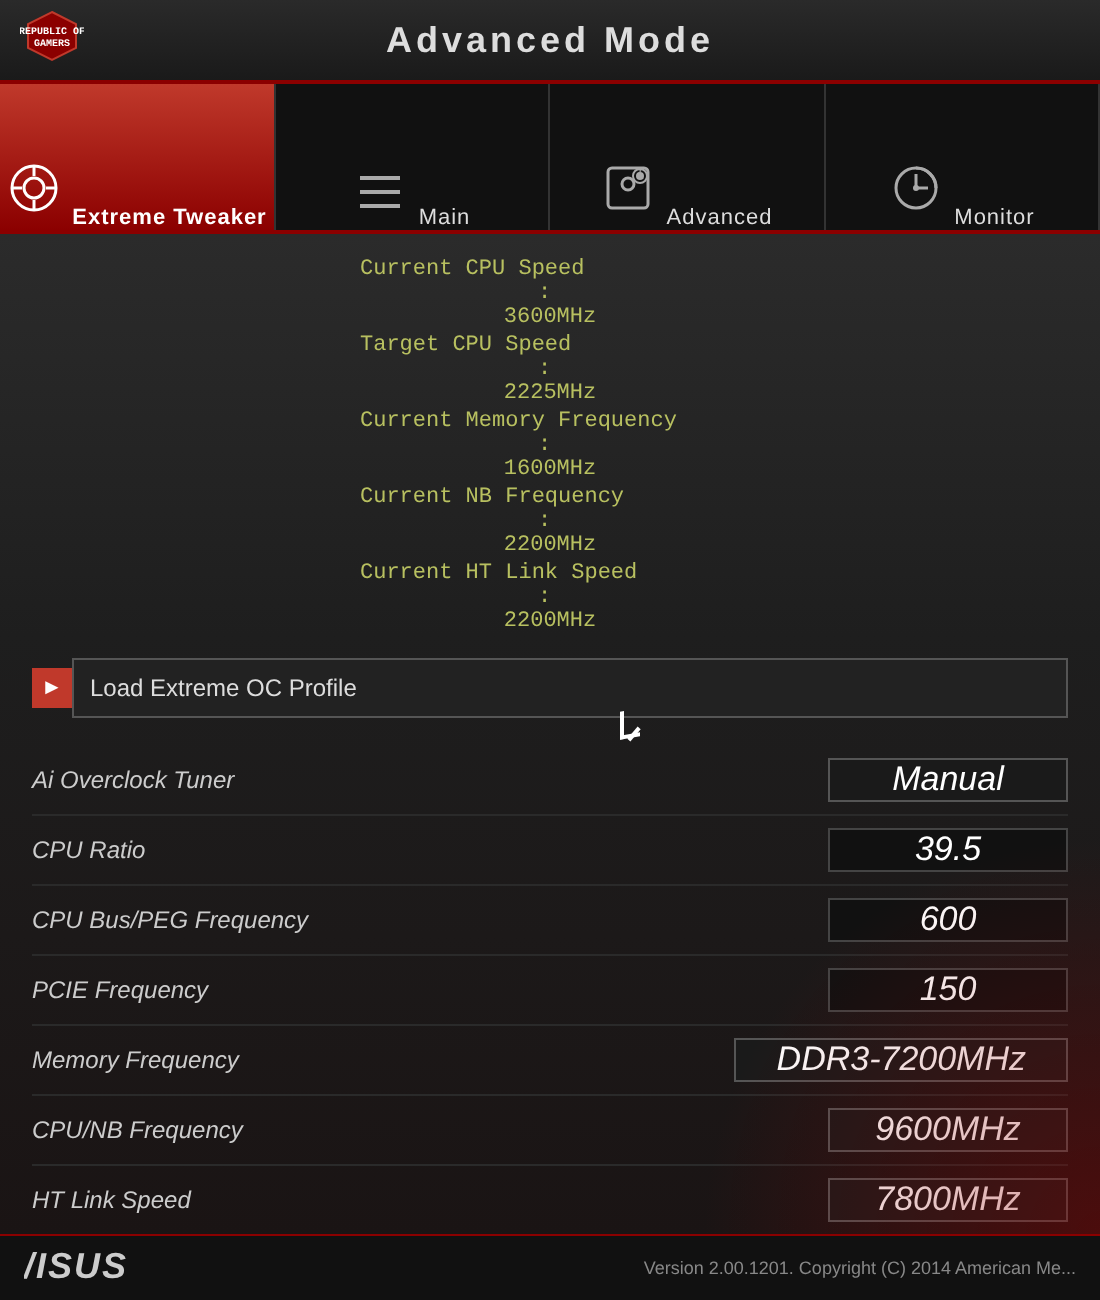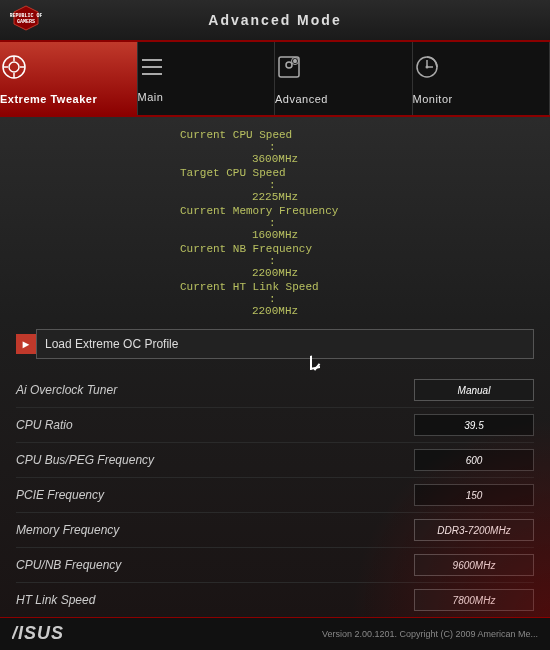--- a/index.html
+++ b/index.html
@@ -29,38 +29,38 @@
       display: flex;
       flex-direction: column;
       align-items: center;
     }
     .rog-shield {
       width: 32px;
       height: 28px;
     }
     .header-title {
       color: #ddd;
-      font-size: 14px;
+      font-size: 18px;
       font-weight: bold;
       letter-spacing: 2px;
       font-family: Arial, sans-serif;
     }
 
     
     .nav-tabs {
       display: flex;
       height: 75px;
       background: #111;
       border-bottom: 2px solid #8b0000;
     }
     .nav-tab {
       flex: 1;
       display: flex;
-      flex-direction: column;
-      align-items: flex-start;
+      flex-direction: row;
+      align-items: flex-end;
       justify-content: center;
       cursor: pointer;
       border-right: 1px solid #333;
       gap: 5px;
       position: relative;
     }
     .nav-tab.active {
       background: linear-gradient(180deg, #c0392b 0%, #8b0000 100%);
       border-bottom: none;
     }
@@ -170,21 +170,21 @@
     }
     .setting-label {
       color: #ccc;
       font-size: 12px;
       font-family: Arial, sans-serif;
     }
     .setting-value {
       background: #111;
       border: 1px solid #444;
       color: #fff;
-      font-size: 10px;
+      font-size: 17px;
       font-family: Arial, sans-serif;
       padding: 2px 20px;
       min-width: 120px;
       text-align: center;
       height: 22px;
       display: flex;
       align-items: center;
       justify-content: center;
     }
     .setting-value.dark-btn {
@@ -389,14 +389,14 @@
 
   <div class="cursor" style="top: 238px; left: 310px;"></div>
 </div>
 
 <div class="footer">
   <div class="footer-logo">
     <svg width="70" height="22" viewBox="0 0 70 22" xmlns="http://www.w3.org/2000/svg">
       <text x="0" y="18" font-family="Arial" font-size="18" font-style="italic" font-weight="bold" fill="#ccc">/ISUS</text>
     </svg>
   </div>
-  <span class="footer-text">Version 2.00.1201. Copyright (C) 2009 American Me...</span>
+  <span class="footer-text">Version 2.00.1201. Copyright (C) 2014 American Me...</span>
 </div>
 
 </body></html>

